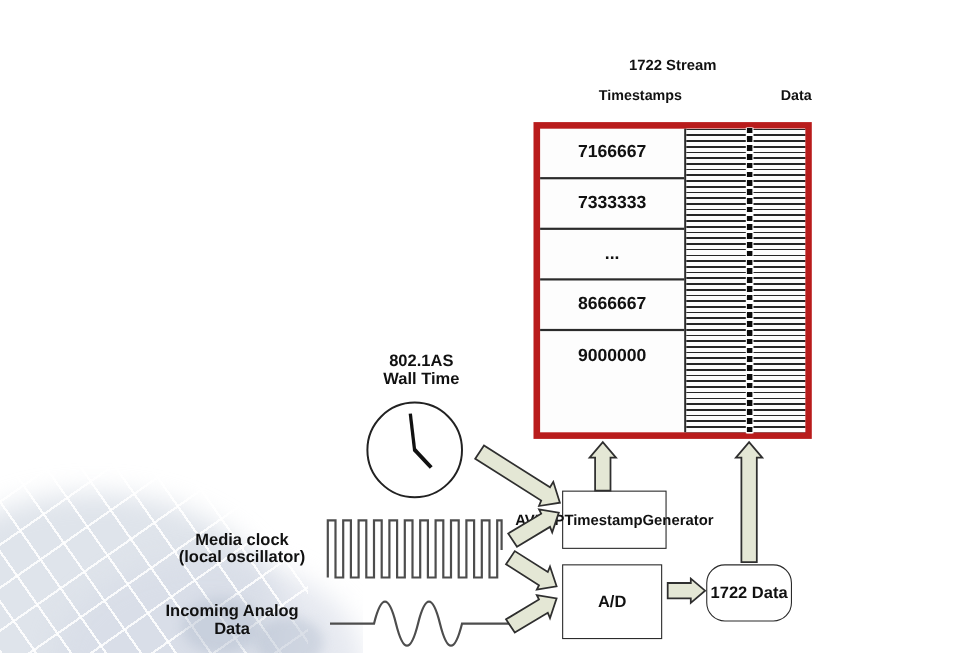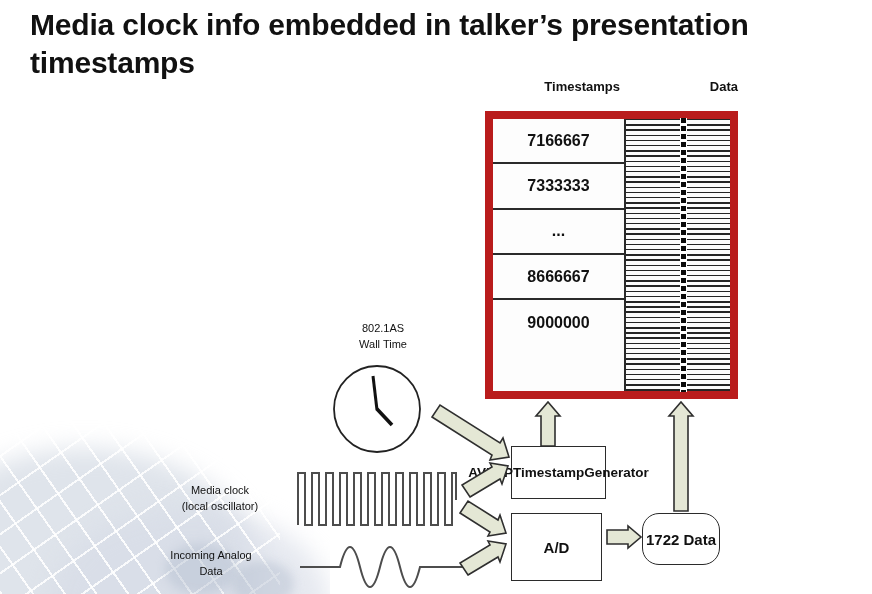--- a/index.html
+++ b/index.html
@@ -18,27 +18,27 @@
   .c1{left:165px;top:150px;width:72px;height:52px;}
   .c2{left:232px;top:168px;width:62px;height:46px;}
 
   
   .slide-title{position:absolute;left:30px;top:6px;width:800px;font-size:30px;font-weight:bold;line-height:1.27;letter-spacing:-.2px;}
   .talker-label{position:absolute;left:95px;top:206px;font-size:24px;font-weight:bold;}
   .stream-title{position:absolute;left:485px;top:52px;width:253px;text-align:center;font-size:13.5px;font-weight:bold;}
   .col-header{position:absolute;top:79px;text-align:right;font-size:13px;font-weight:bold;}
   .hdr-ts{left:485px;width:135px;}
   .hdr-data{left:620px;width:118px;}
-  .lbl{position:absolute;text-align:center;font-size:11px;font-weight:normal;line-height:15.5px;}
+  .lbl{position:absolute;text-align:center;font-size:15px;font-weight:bold;line-height:15.5px;}
   .lbl-wall{left:330px;top:321px;width:106px;}
   .lbl-media{left:158px;top:483px;width:124px;}
   .lbl-analog{left:150px;top:548px;width:122px;text-align:center;}
 
   
-  .stream-table{position:absolute;left:485px;top:111px;width:253px;height:288px;border:8px solid #b91c1c;box-sizing:border-box;display:flex;background:#fdfdfd;}
+  .stream-table{position:absolute;left:485px;top:111px;width:253px;height:288px;border:6px solid #b91c1c;box-sizing:border-box;display:flex;background:#fdfdfd;}
   .col-timestamps{width:133px;border-right:2px solid #2b2b2b;box-sizing:border-box;display:grid;grid-template-rows:repeat(6,1fr);}
   .ts-cell{border-bottom:2px solid #2b2b2b;display:flex;align-items:center;justify-content:center;font-size:16px;font-weight:bold;}
   .ts-cell:last-child{border-bottom:none;text-align:right;}
   .col-data{flex:1;position:relative;background:repeating-linear-gradient(to bottom,#262626 0 1.5px,#fdfdfd 1.5px 5.2px);}
   .sample-marker{position:absolute;left:54px;top:-1px;bottom:-1px;width:7px;background:#ffffff;}
   .sample-marker-core{position:absolute;left:1px;top:0;bottom:0;width:5px;background:repeating-linear-gradient(to bottom,#0a0a0a 0 5px,#ffffff 5px 8px);}
 
   
   .box{position:absolute;background:#fff;border:1.7px solid #2b2b2b;box-sizing:border-box;display:flex;flex-direction:row;align-items:center;justify-content:center;font-weight:bold;text-align:center;}
   .box-avbtp{left:511px;top:446px;width:95px;height:53px;font-size:13.5px;line-height:16px;}
@@ -59,23 +59,23 @@
 
   <div class="decor">
     <div class="d-blob b1"></div>
     <div class="d-blob b2"></div>
     <div class="d-lines l1"></div>
     <div class="d-lines l2"></div>
     <div class="d-circle c1"></div>
     <div class="d-circle c2"></div>
   </div>
 
-  <div class="slide-title">Media clock info embedded in talker’s presentation timestamps</div>
 
 
+  <div class="stream-title">1722 Stream</div>
   <div class="col-header hdr-ts">Timestamps</div>
   <div class="col-header hdr-data">Data</div>
 
   <div class="stream-table">
     <div class="col-timestamps">
       <div class="ts-cell">7166667</div>
       <div class="ts-cell">7333333</div>
       <div class="ts-cell">...</div>
       <div class="ts-cell">8666667</div>
       <div class="ts-cell">9000000</div>

